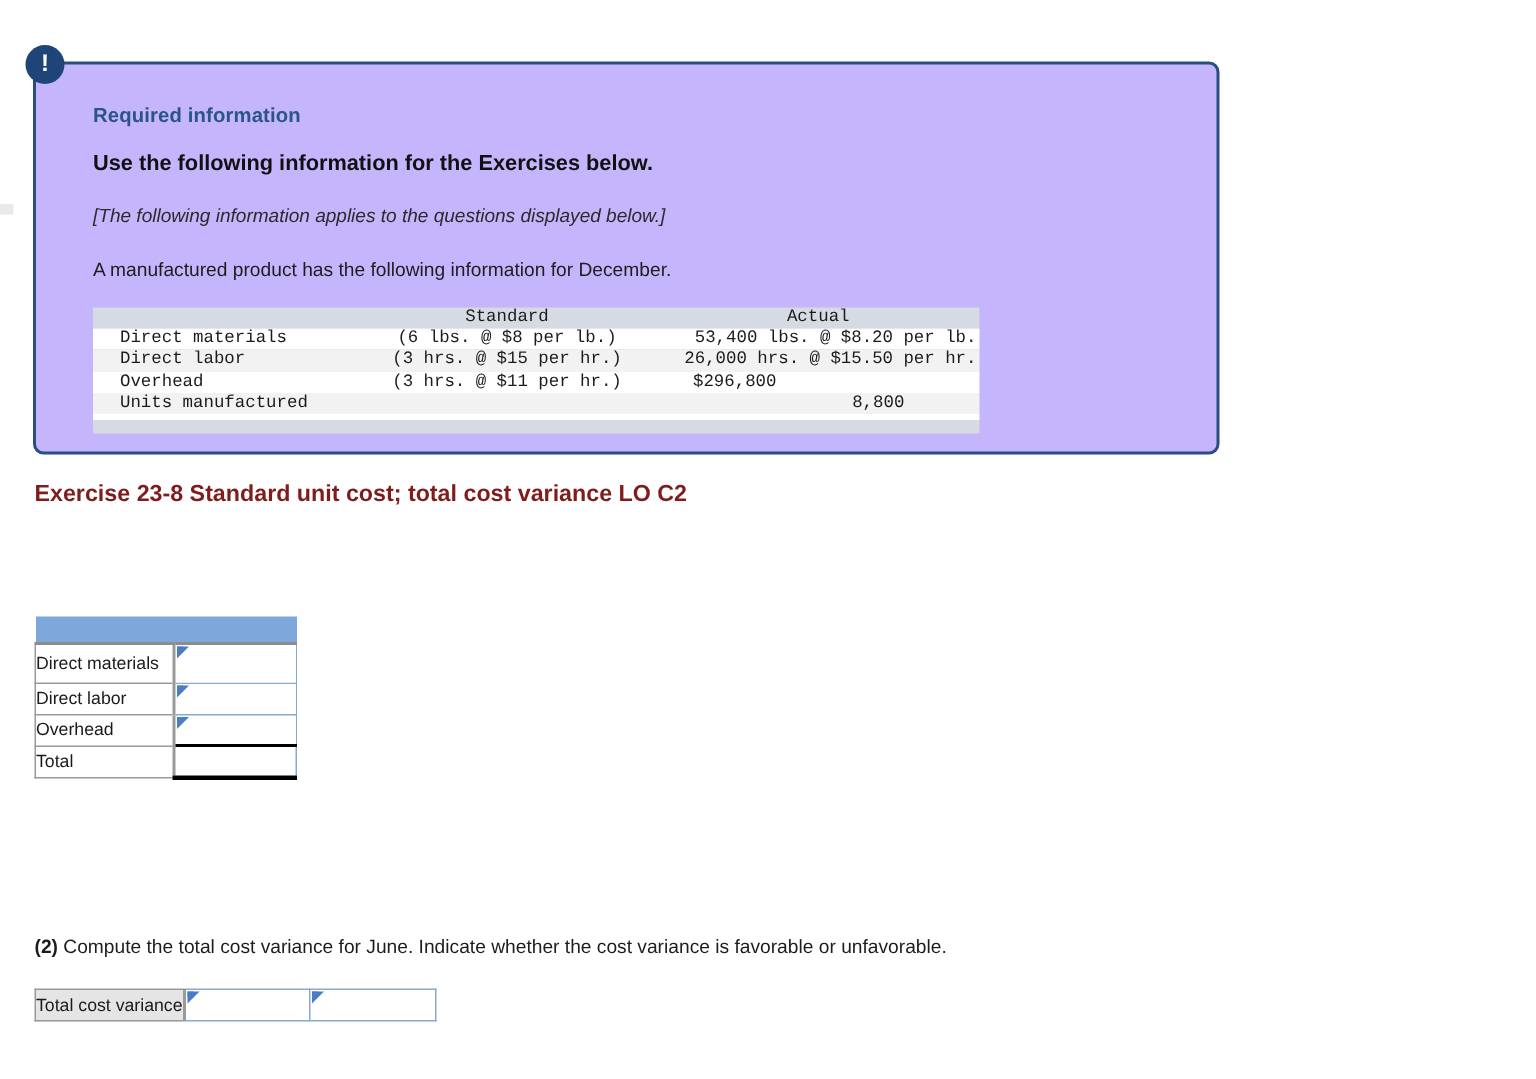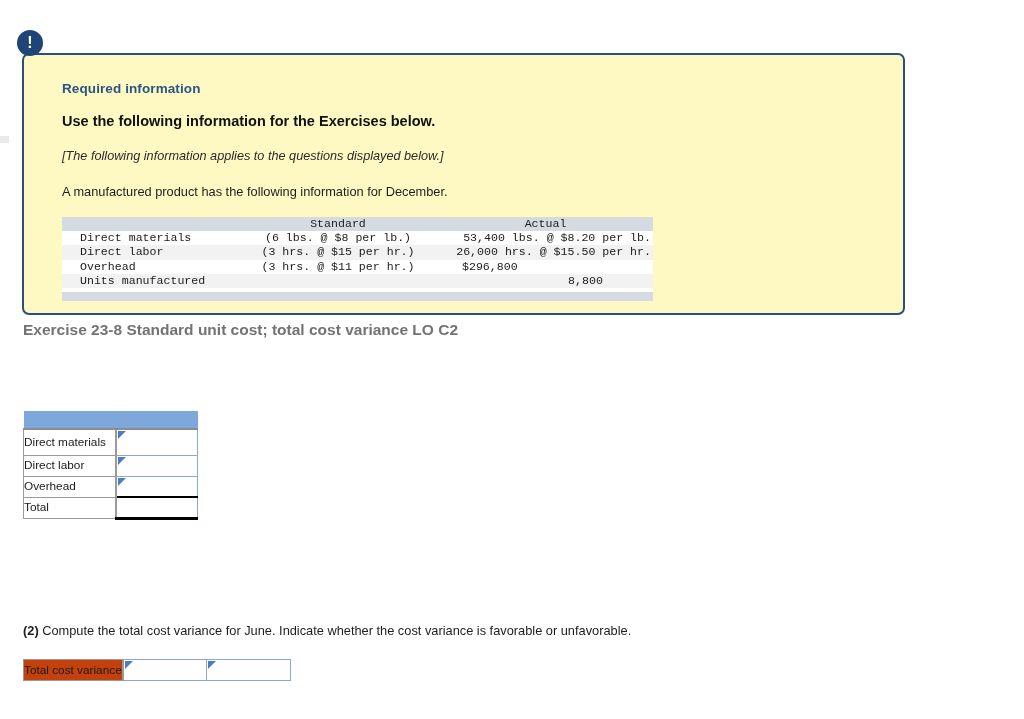--- a/index.html
+++ b/index.html
@@ -28,26 +28,26 @@
     top: 136px;
     width: 9px;
     height: 7px;
     background: #e9e9ea;
   }
 
   
   .req-panel {
     position: absolute;
     left: 22px;
-    top: 53px;
-    width: 883px;
+    top: 41px;
+    width: 791px;
     height: 262px;
     border: 2px solid #2a4d82;
     border-radius: 7px;
-    background: #fef9c3;
+    background: #c4b5fd;
   }
 
   .alert-badge {
     position: absolute;
     left: 17px;
     top: 30px;
     width: 26px;
     height: 26px;
     border-radius: 50%;
     background: #1f4578;
@@ -129,21 +129,21 @@
   .cell-act-c { text-align: left; padding-left: 24px !important; }
   .cell-units { text-align: center; padding-left: 80px !important; }
 
   
   .ex-heading {
     position: absolute;
     left: 23px;
     top: 321px;
     font-size: 15.5px;
     font-weight: bold;
-    color: #737373;
+    color: #7f1d1d;
   }
 
   
   .question {
     position: absolute;
     font-size: 12.8px;
     color: #1d1d1d;
   }
   .question b { font-weight: bold; }
   #q1 { left: 23px; top: 373px; }
@@ -206,21 +206,21 @@
     border-left: 1px solid #8aa9d0;
     border-right: 1px solid #8aa9d0;
     width: 82px;
   }
 
   .row-tall   { height: 26px; }
   .row-normal { height: 21px; }
 
   
   .lbl-blue {
-    background: #c2410c;
+    background: #e5e5e5;
     border: 1px solid #9a9a9a;
     border-right: 2px solid #9a9a9a;
     padding: 2px 5px;
     font-size: 11.8px;
     height: 21px;
     white-space: nowrap;
   }
   .inp-wide { width: 84px; }
 </style>
 </head>

